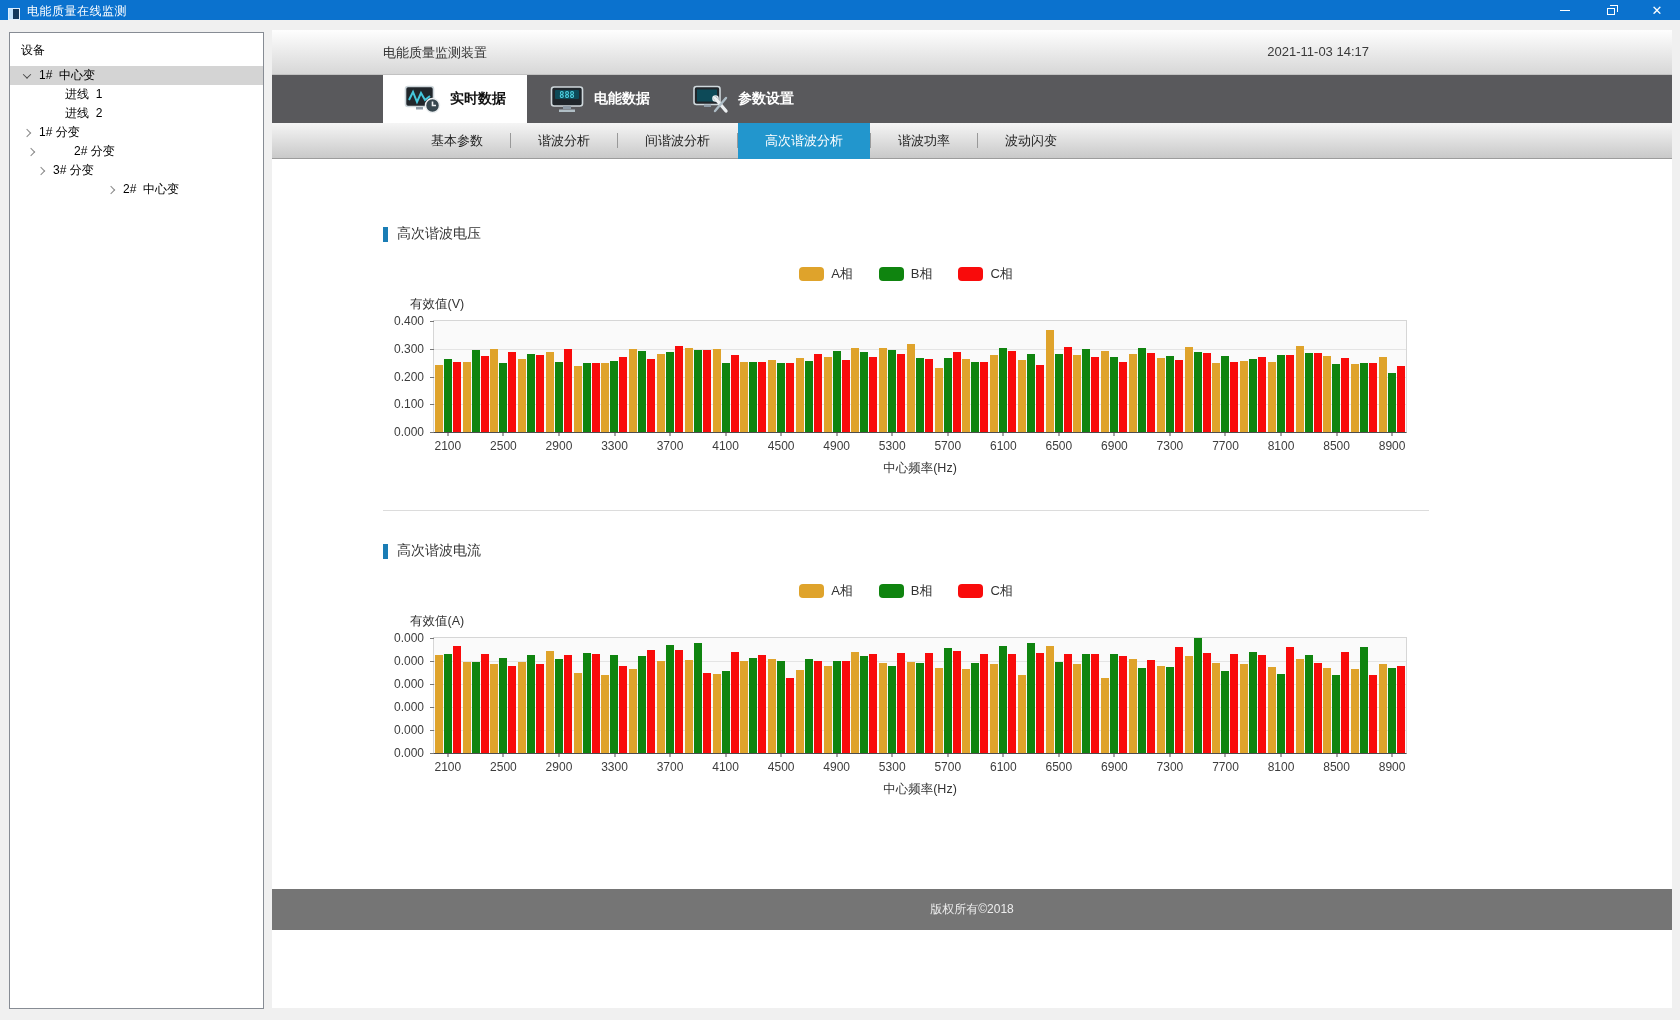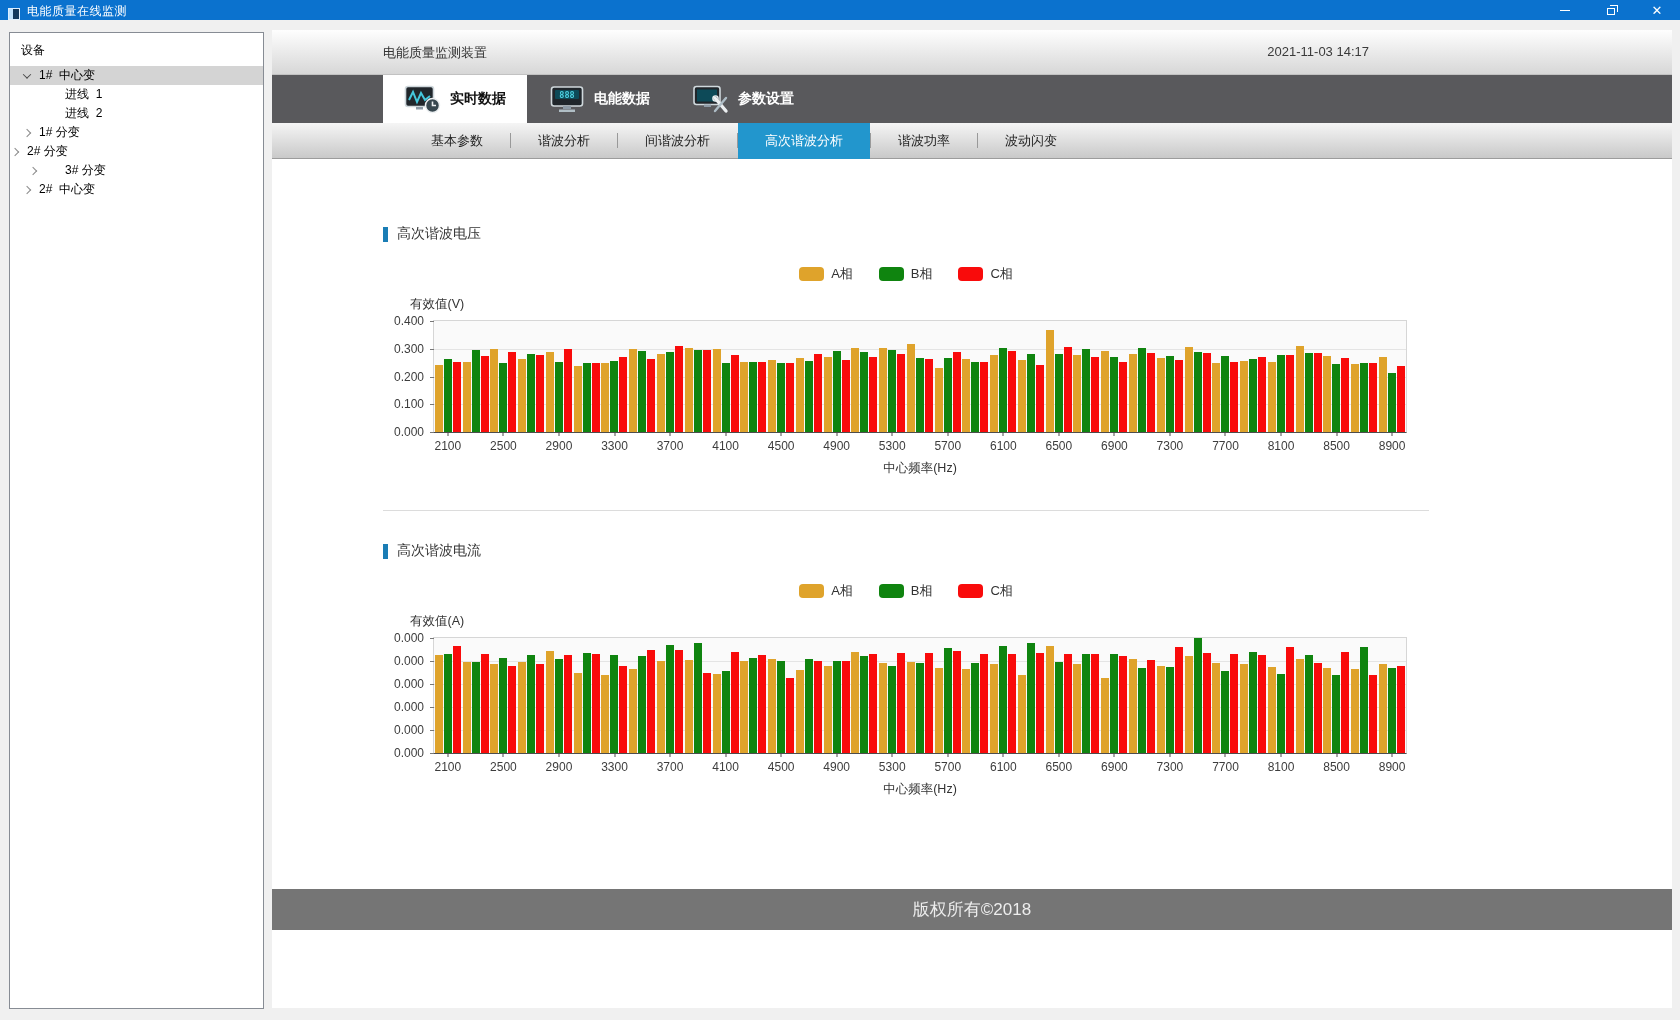--- a/index.html
+++ b/index.html
@@ -90,21 +90,21 @@
   .bar { width:8px; }
   .xtick-mark  { position:absolute; top:100%; width:1px; height:4px; background:#4d4d4d; transform:translateX(-50%); }
   .xtick-label { position:absolute; top:calc(100% + 7px); transform:translateX(-50%); font-size:12px; color:#3d3d3d; }
   .chart-xtitle { text-align:center; margin-top:27px; font-size:12.5px; color:#333; }
 
   .separator { position:absolute; left:111px; top:480px; width:1046px; height:1px; background:#dcdcdc; }
 
   .footer {
     position:absolute; left:0; top:859px; width:100%; height:41px;
     background:var(--footer,#757575); display:flex; align-items:center; justify-content:center;
-    color:#ededed; font-size:17px;
+    color:#ededed; font-size:12px;
   }
 </style>
 </head>
 <body>
 
 <div class="titlebar">
   <span class="app-icon"></span>
   <span class="titlebar-title">电能质量在线监测</span>
   <div class="titlebar-controls">
     <div class="tb-btn">
@@ -119,23 +119,23 @@
   </div>
 </div>
 
 <div class="sidebar">
   <div class="sidebar-header">设备</div>
   <div id="tree">
       <div class="tree-row selected" style="padding-left: 14px;"><span class="chev down"></span><span>1#  中心变</span></div>
       <div class="tree-row" style="padding-left: 55px;"><span>进线  1</span></div>
       <div class="tree-row" style="padding-left: 55px;"><span>进线  2</span></div>
       <div class="tree-row" style="padding-left: 14px;"><span class="chev right"></span><span>1# 分变</span></div>
-      <div class="tree-row" style="padding-left: 2px;"><span class="chev right"></span><span>2# 分变</span></div>
-      <div class="tree-row" style="padding-left: 20px; gap: 20px;"><span class="chev right"></span><span>3# 分变</span></div>
-      <div class="tree-row" style="padding-left: 14px;"><span class="chev right"></span><span>2#  中心变</span></div>
+      <div class="tree-row" style="padding-left: 18px; gap: 31px;"><span class="chev right"></span><span>2# 分变</span></div>
+      <div class="tree-row" style="padding-left: 28px;"><span class="chev right"></span><span>3# 分变</span></div>
+      <div class="tree-row" style="padding-left: 14px; justify-content: center;"><span class="chev right"></span><span>2#  中心变</span></div>
     </div>
 </div>
 
 <div class="main">
 
   <div class="main-header">
     <span class="main-title">电能质量监测装置</span>
     <span class="datetime">2021-11-03 14:17</span>
   </div>
 

